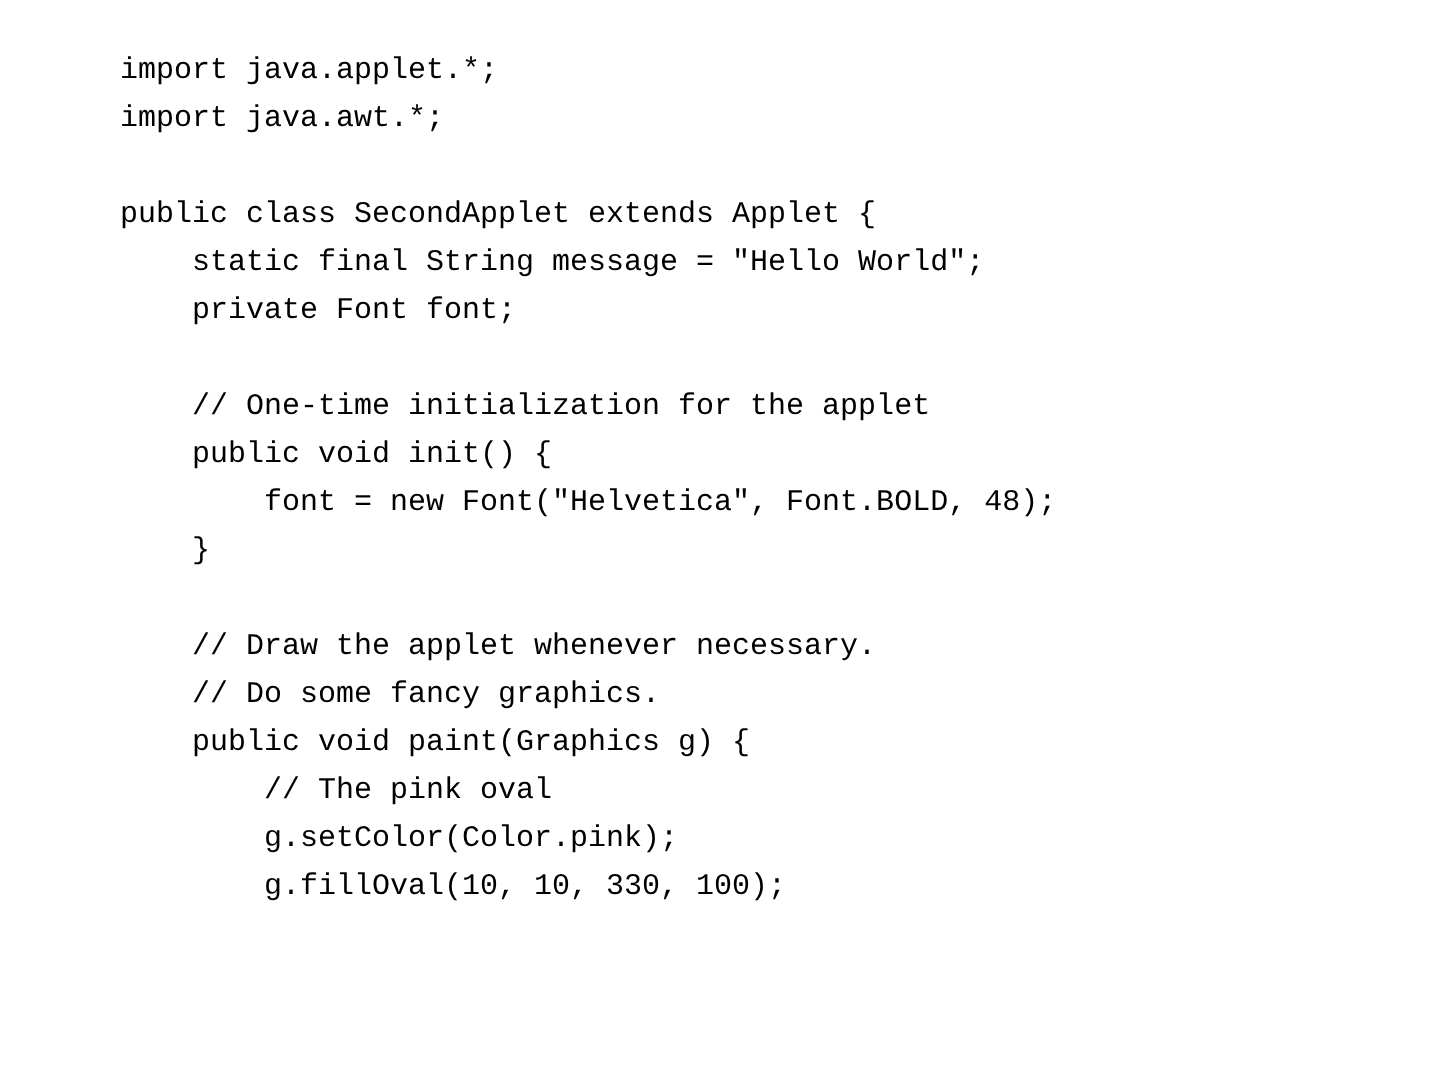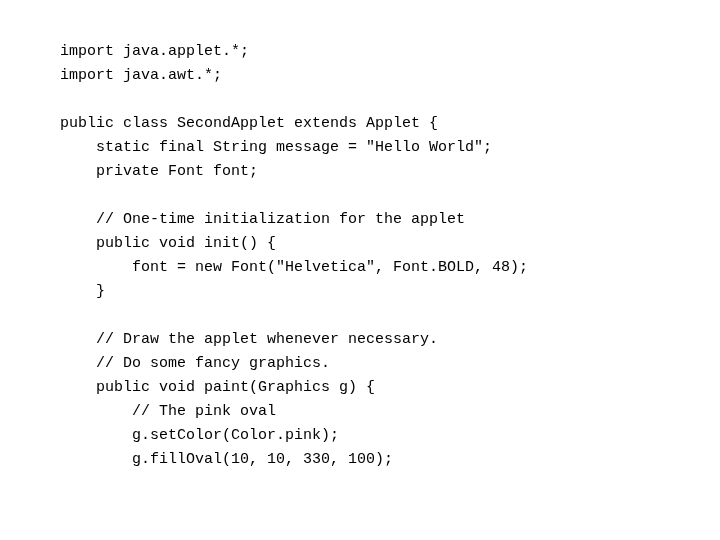--- a/index.html
+++ b/index.html
@@ -12,21 +12,21 @@
       background-color: #ffffff;
       width: 720px;
       height: 540px;
       overflow: hidden;
       display: flex;
       align-items: flex-start;
       justify-content: flex-start;
     }
 
     .code-container {
-      padding: 40px 60px;
+      padding: 24px 60px;
       font-family: 'Courier New', Courier, monospace;
       font-size: 15px;
       line-height: 1.6;
       color: #000000;
       white-space: pre;
     }
   </style>
 </head>
 <body>
 

